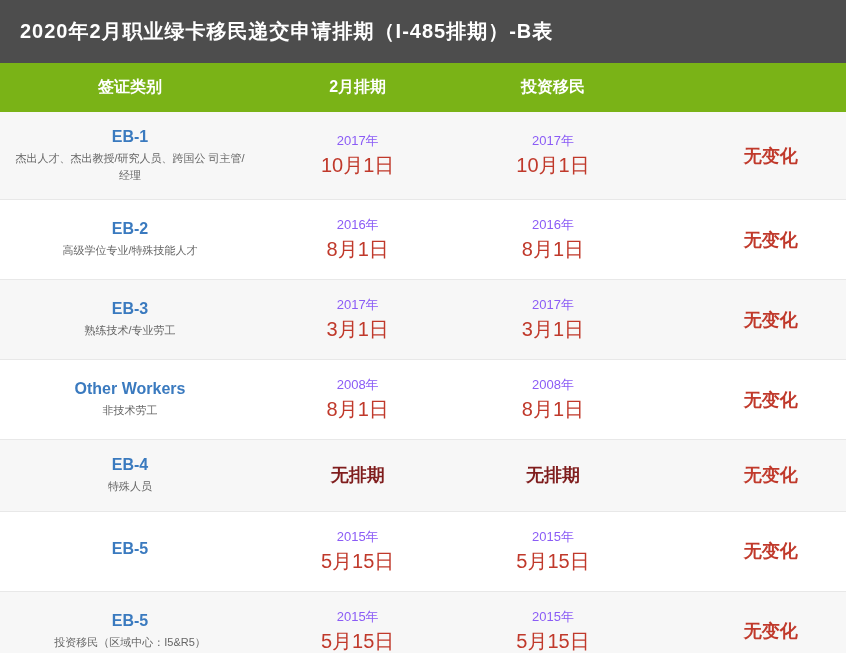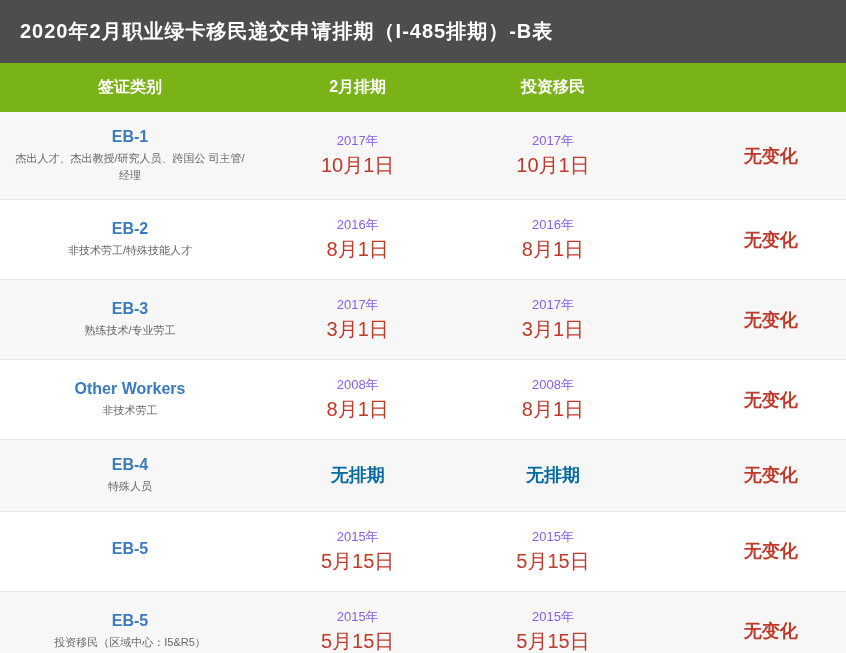--- a/index.html
+++ b/index.html
@@ -85,21 +85,21 @@
 
     .date-day {
       font-size: 20px;
       font-weight: normal;
       color: #c0392b;
     }
 
     .no-date {
       font-size: 18px;
       font-weight: bold;
-      color: #0369a1;
+      color: #7f1d1d;
     }
 
     .no-change {
       font-size: 18px;
       color: #c0392b;
       font-weight: bold;
       margin-left: 45px;
     }
   </style>
 </head>
@@ -132,21 +132,21 @@
             <div class="date-year">2017年</div>
             <div class="date-day">10月1日</div>
           </div>
           <div class="cell">
             <div class="no-change">无变化</div>
           </div>
         </div>
         <div class="data-row">
           <div class="cell">
             <div class="visa-name">EB-2</div>
-            <div class="visa-desc">非技术劳工/特殊技能人才</div>
+            <div class="visa-desc">高级学位专业/特殊技能人才</div>
           </div>
           <div class="cell">
             <div class="date-year">2016年</div>
             <div class="date-day">8月1日</div>
           </div>
           <div class="cell">
             <div class="date-year">2016年</div>
             <div class="date-day">8月1日</div>
           </div>
           <div class="cell">

